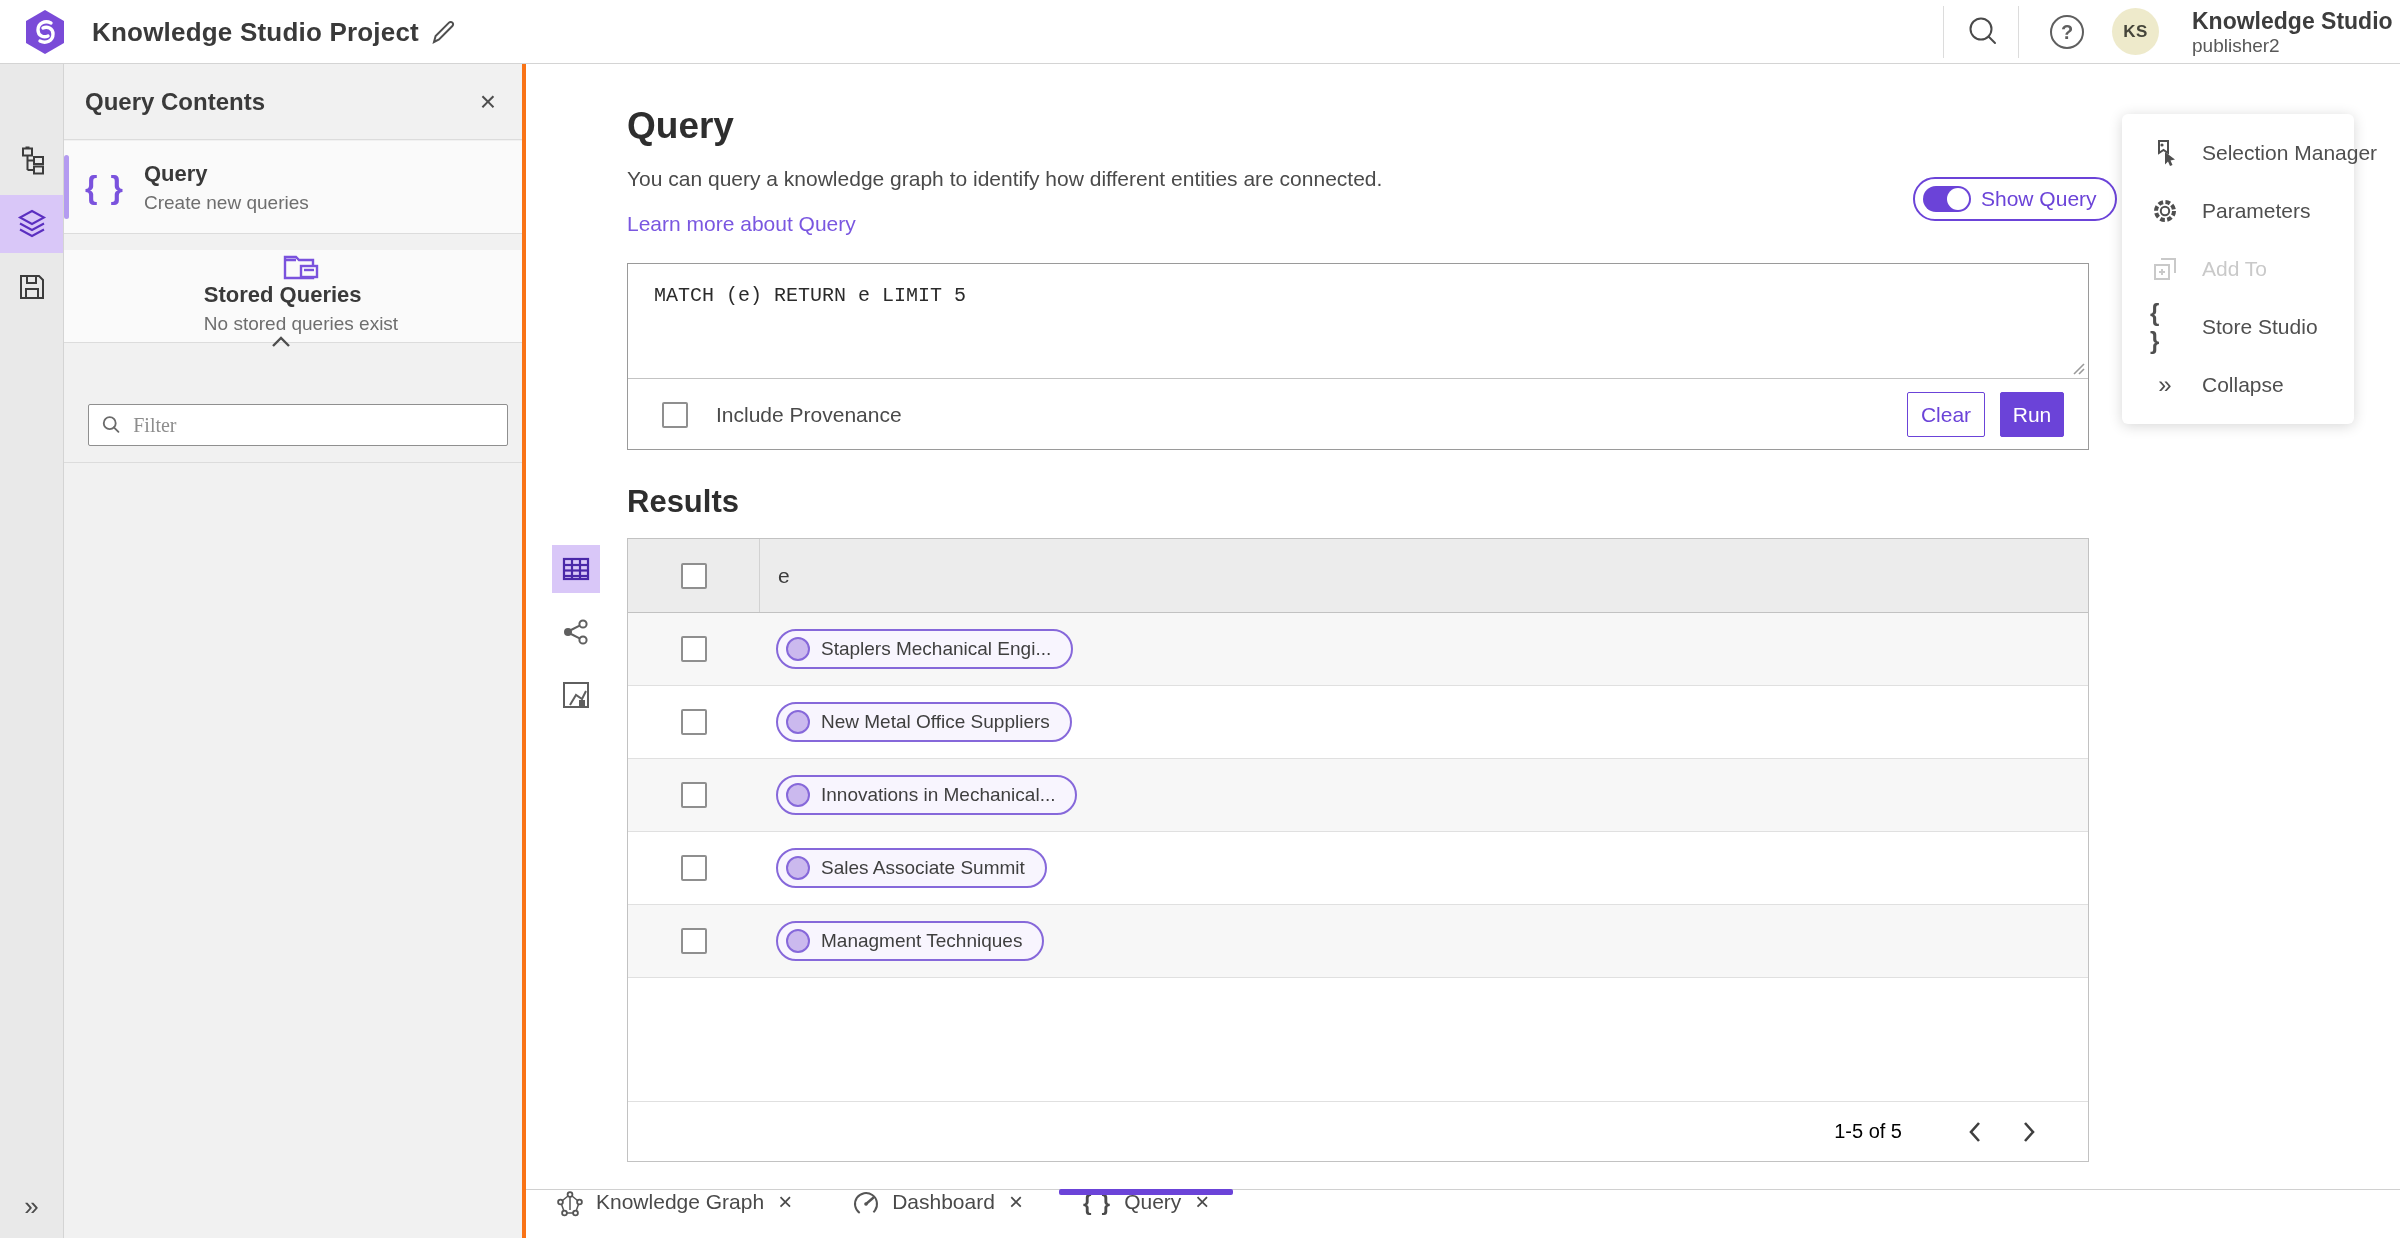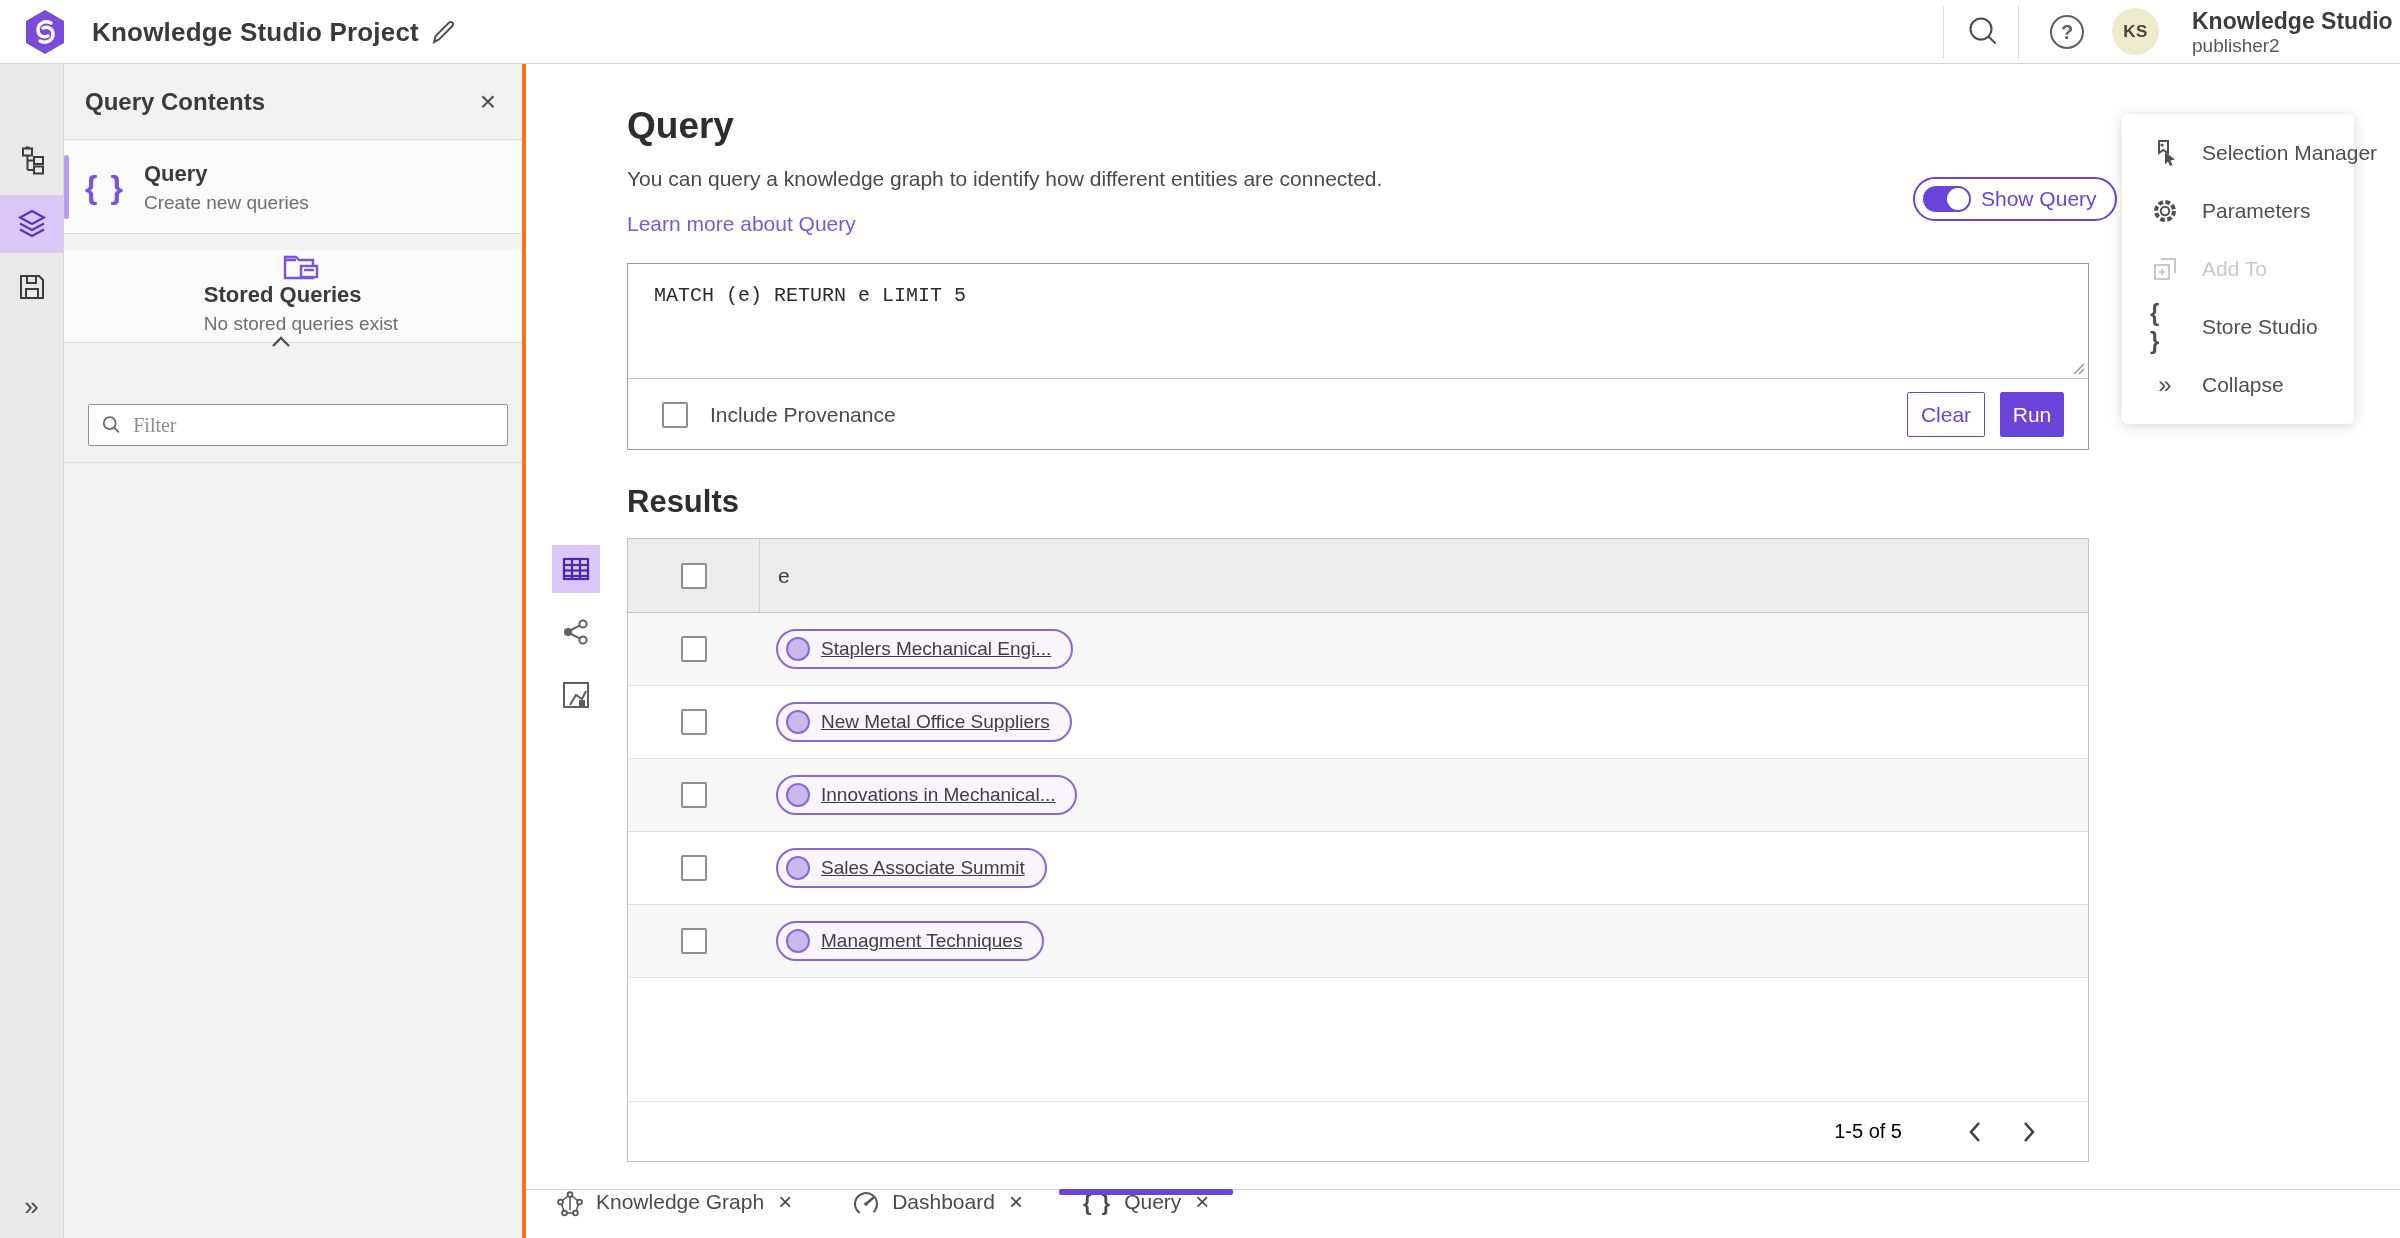--- a/index.html
+++ b/index.html
@@ -53,38 +53,38 @@
   .toggle-pill { left: 1913px; top: 177px; height: 44px; border: 2px solid #6b43d8; border-radius: 999px; display: flex; align-items: center; padding: 0 18px 0 8px; gap: 10px; cursor: pointer; background: #fff; }
   .switch-track { width: 48px; height: 26px; border-radius: 999px; background: #6b43d8; position: relative; flex: none; }
   .switch-knob { position: absolute; right: 2px; top: 2px; width: 22px; height: 22px; border-radius: 50%; background: #fff; }
   .toggle-label { font-size: 21px; color: #6b43d8; white-space: nowrap; }
 
   .query-box { left: 627px; top: 263px; width: 1462px; height: 187px; border: 1px solid #9a9a9a; background: #fff; }
   .query-textarea { position: absolute; left: 0; top: 0; width: 1460px; height: 115px; border: none; border-bottom: 1px solid #c3c3c3; resize: none; outline: none; font-family: "Liberation Mono", monospace; font-size: 20px; color: #2b2b2b; padding: 20px 26px; background: #fff; }
   .resize-grip { position: absolute; right: 2px; top: 96px; width: 16px; height: 16px; }
   .query-footer { position: absolute; left: 0; top: 115px; width: 100%; height: 71px; display: flex; align-items: center; padding: 0 24px 0 34px; }
   .checkbox { width: 26px; height: 26px; border: 2px solid #8f8f8f; background: #fff; border-radius: 2px; flex: none; cursor: pointer; }
-  .cb-label { font-size: 21px; color: #4a4a4a; margin-left: 22px; }
+  .cb-label { font-size: 21px; color: #4a4a4a; margin-left: 28px; }
   .footer-spacer { flex: 1; }
   .btn { height: 45px; display: inline-flex; align-items: center; justify-content: center; font-size: 21px; cursor: pointer; border-radius: 2px; }
   .btn-clear { width: 78px; border: 1px solid #6b43d8; color: #6b43d8; background: #fff; margin-right: 15px; }
   .btn-run { width: 64px; background: #6b43d8; color: #fff; border: 1px solid #6b43d8; }
 
   .results-h2 { left: 627px; top: 484px; font-size: 31px; font-weight: 700; color: #2e2e2e; }
 
   .rtoolbar-item { width: 48px; height: 48px; display: flex; align-items: center; justify-content: center; cursor: pointer; }
   .rtoolbar-item.selected { background: #d9c7f8; }
 
   .rtable { left: 627px; top: 538px; width: 1462px; height: 624px; border: 1px solid #c2c2c2; background: #fff; }
   .rt-header { position: absolute; left: 0; top: 0; width: 100%; height: 74px; background: #ececec; border-bottom: 1px solid #c2c2c2; display: flex; }
   .rt-cbcell { width: 132px; flex: none; display: flex; align-items: center; justify-content: center; border-right: 1px solid #d2d2d2; }
   .rt-colname { display: flex; align-items: center; padding-left: 18px; font-size: 21px; color: #3c3c3c; }
   .rt-row { position: absolute; left: 0; width: 100%; height: 73px; display: flex; border-bottom: 1px solid #e0e0e0; }
   .rt-row.odd { background: #f7f7f7; }
-  .chip-cell { display: flex; align-items: center; padding-left: 16px; text-decoration: underline; }
+  .chip-cell { display: flex; align-items: center; padding-left: 16px; }
   .chip { display: inline-flex; align-items: center; height: 40px; border: 2px solid #8668da; border-radius: 999px; background: #f8f5fe; padding: 0 20px 0 8px; cursor: pointer; }
   .chip-dot { width: 24px; height: 24px; border-radius: 50%; background: #cbb9ee; border: 2px solid #8668da; margin-right: 11px; flex: none; }
   .chip-label { font-size: 19px; color: #3f3f3f; white-space: nowrap; }
   .rt-footer { position: absolute; left: 0; bottom: 0; width: 100%; height: 60px; border-top: 1px solid #e0e0e0; display: flex; align-items: center; justify-content: flex-end; padding-right: 36px; gap: 0; }
   .page-count { font-size: 20px; color: #000000; margin-right: 50px; }
   .pager-btn { width: 46px; height: 46px; display: flex; align-items: center; justify-content: center; cursor: pointer; }
 
   
   .actions-menu { left: 2122px; top: 114px; width: 232px; background: #fff; border-radius: 6px; box-shadow: 0 2px 14px rgba(0,0,0,.16); padding: 10px 0; z-index: 25; }
   .menu-item { height: 58px; display: flex; align-items: center; padding-left: 28px; gap: 22px; cursor: pointer; }

